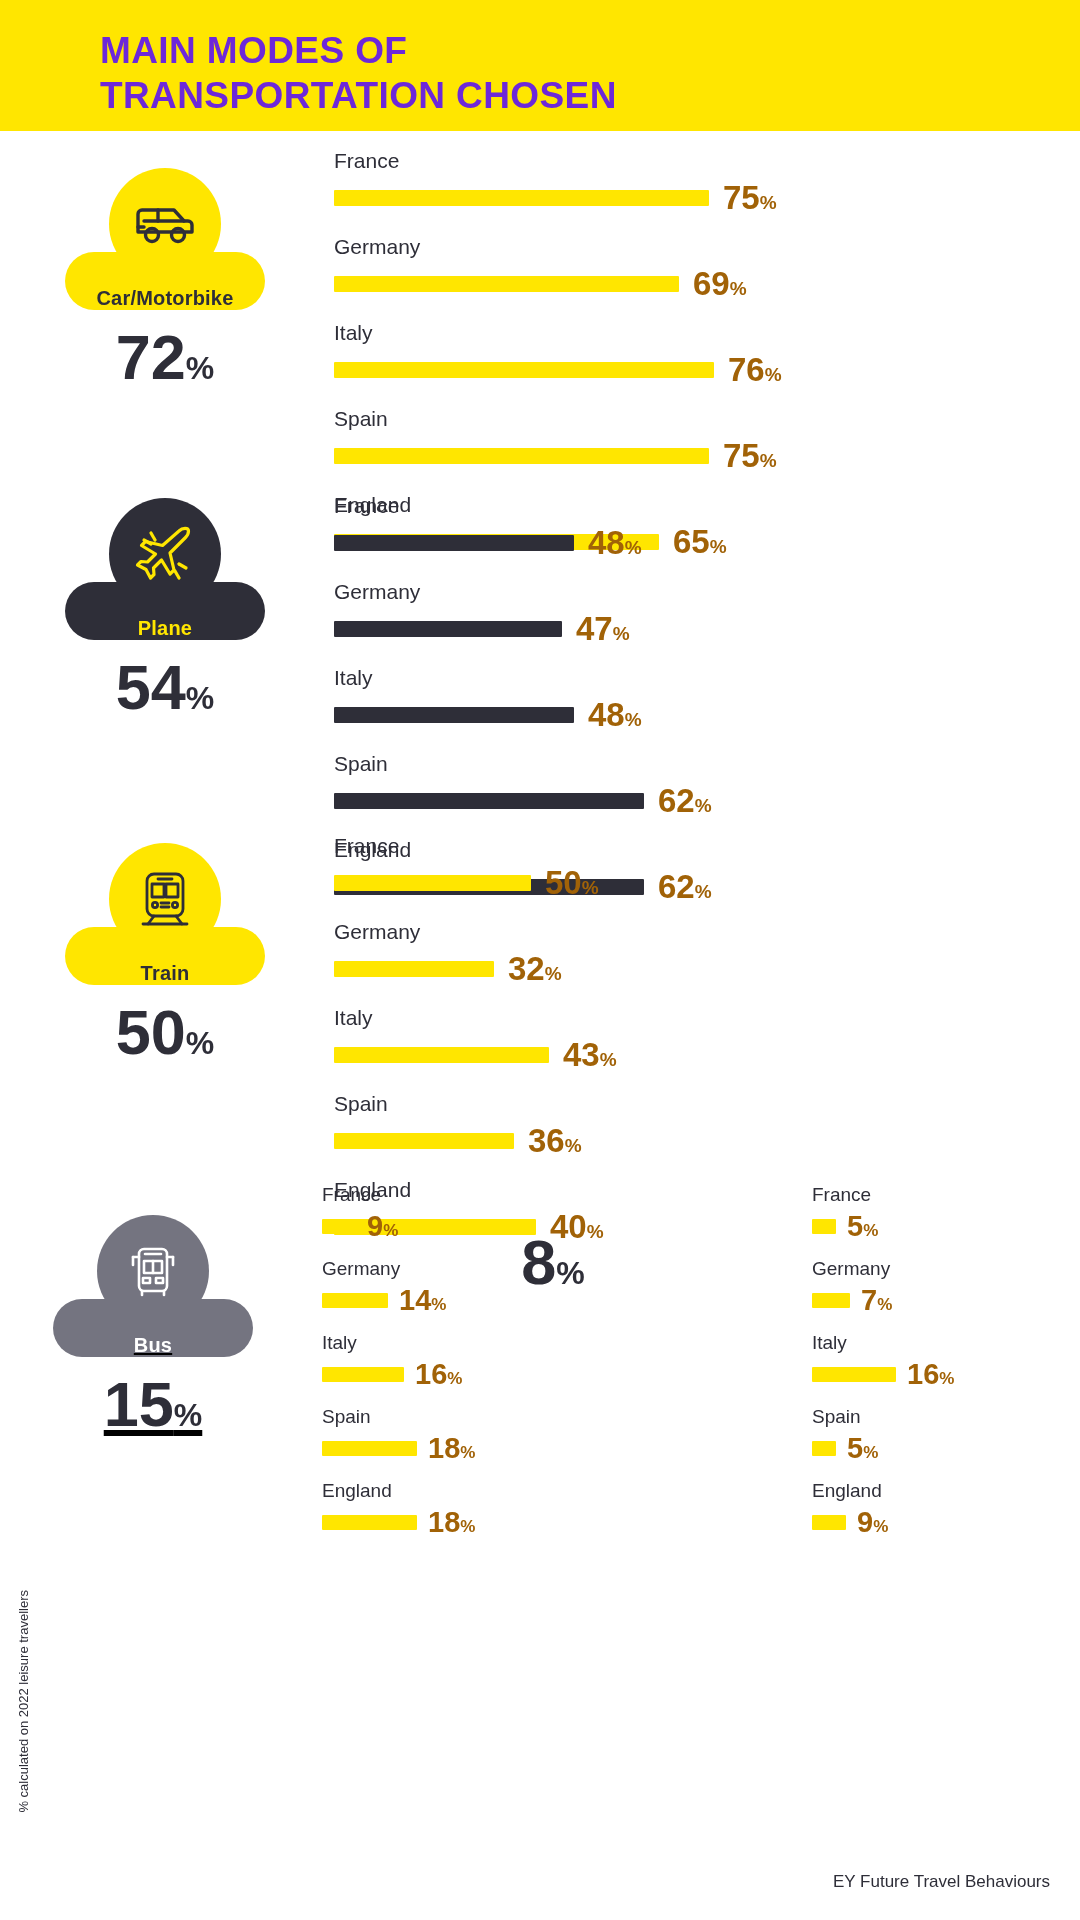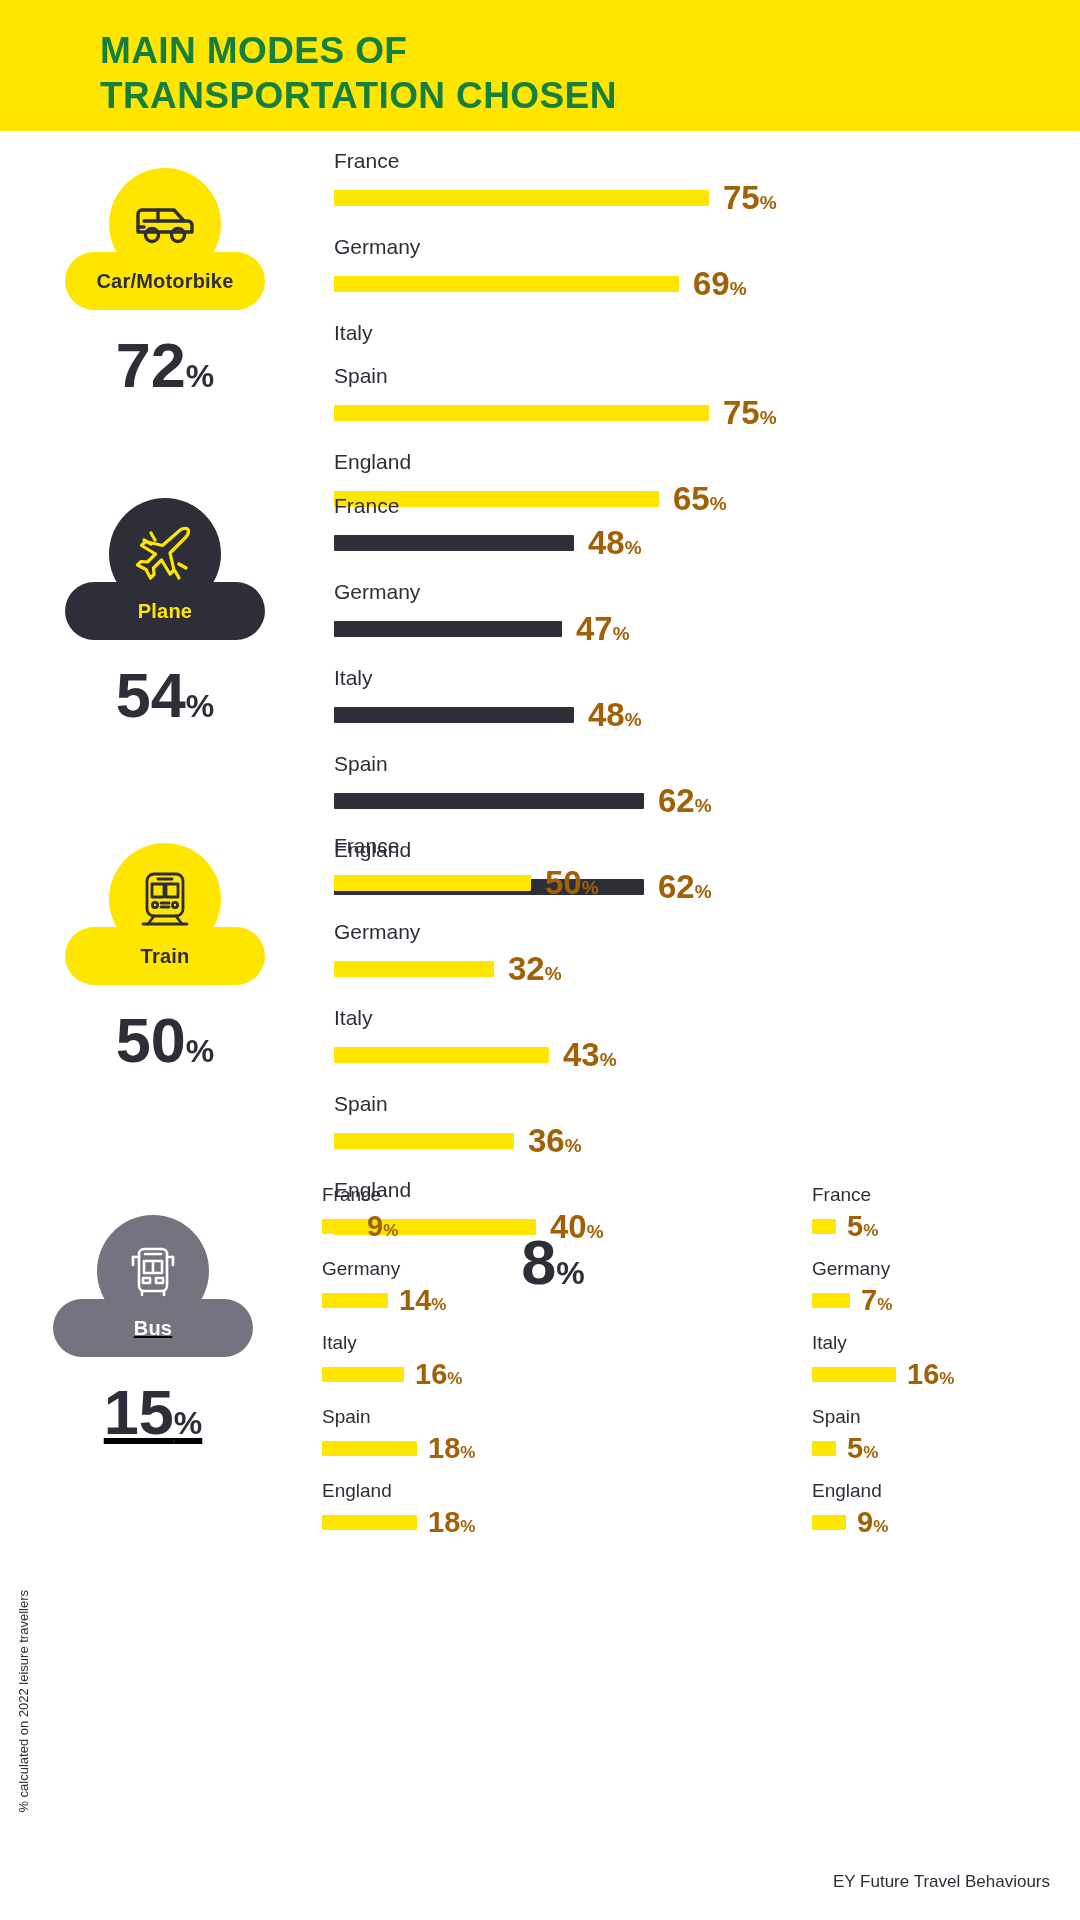--- a/index.html
+++ b/index.html
@@ -11,21 +11,21 @@
   }
   .page { position: relative; width: 1080px; height: 1920px; background:#fff; }
 
   
   .header {
     position: absolute; left:0; top:0; width:1080px; height:131px;
     background:#FFE600;
   }
   .header-title {
     position:absolute; left:100px; top:28px;
-    color:#15803d;
+    color:#6d28d9;
     font-weight:800;
     font-size:37px;
     line-height:1.22;
     letter-spacing:0.4px;
     text-transform:uppercase;
     white-space:pre-line;
   }
 
   
   .section { position:absolute; left:0; width:1080px; }
@@ -35,23 +35,23 @@
     display:flex; flex-direction:column; align-items:center;
   }
   .badge-wrap { position:relative; width:200px; }
   .badge-circle {
     position:relative; margin:0 auto;
     width:112px; height:112px; border-radius:50%;
     display:flex; align-items:center; justify-content:center;
     z-index:1;
   }
   .badge-pill {
-    position:relative; margin:-28px auto 8px;
+    position:relative; margin:-28px auto 0;
     width:200px; height:58px; border-radius:29px;
-    display:flex; align-items:center; justify-content:center;
+    display:flex; align-items:flex-end; justify-content:center;
     z-index:2;
   }
   .badge-pill-label {
     font-size:20px; font-weight:600; letter-spacing:0.2px;
   }
   .badge-total {
     margin-top:16px; text-align:center;
     color:#2E2E38; font-weight:800; font-size:63px; line-height:1;
     white-space:nowrap;
   }
@@ -148,20 +148,24 @@
       </div>
       <div class="bar-row" style="margin-bottom:22px;">
         <div class="bar-label">Germany</div>
         <div class="bar-line">
           <div class="bar-fill yellow" style="width:345px;"></div>
           <div class="bar-value"><span>69</span><span class="pct">%</span></div>
         </div>
       </div>
       <div class="bar-row" style="margin-bottom:22px;">
         <div class="bar-label">Italy</div>
+        <div class="bar-line">
+          <div class="bar-fill yellow" style="width:380px;"></div>
+          <div class="bar-value"><span>76</span><span class="pct">%</span></div>
+        </div>
       </div>
       <div class="bar-row" style="margin-bottom:22px;">
         <div class="bar-label">Spain</div>
         <div class="bar-line">
           <div class="bar-fill yellow" style="width:375px;"></div>
           <div class="bar-value"><span>75</span><span class="pct">%</span></div>
         </div>
       </div>
       <div class="bar-row">
         <div class="bar-label">England</div>

